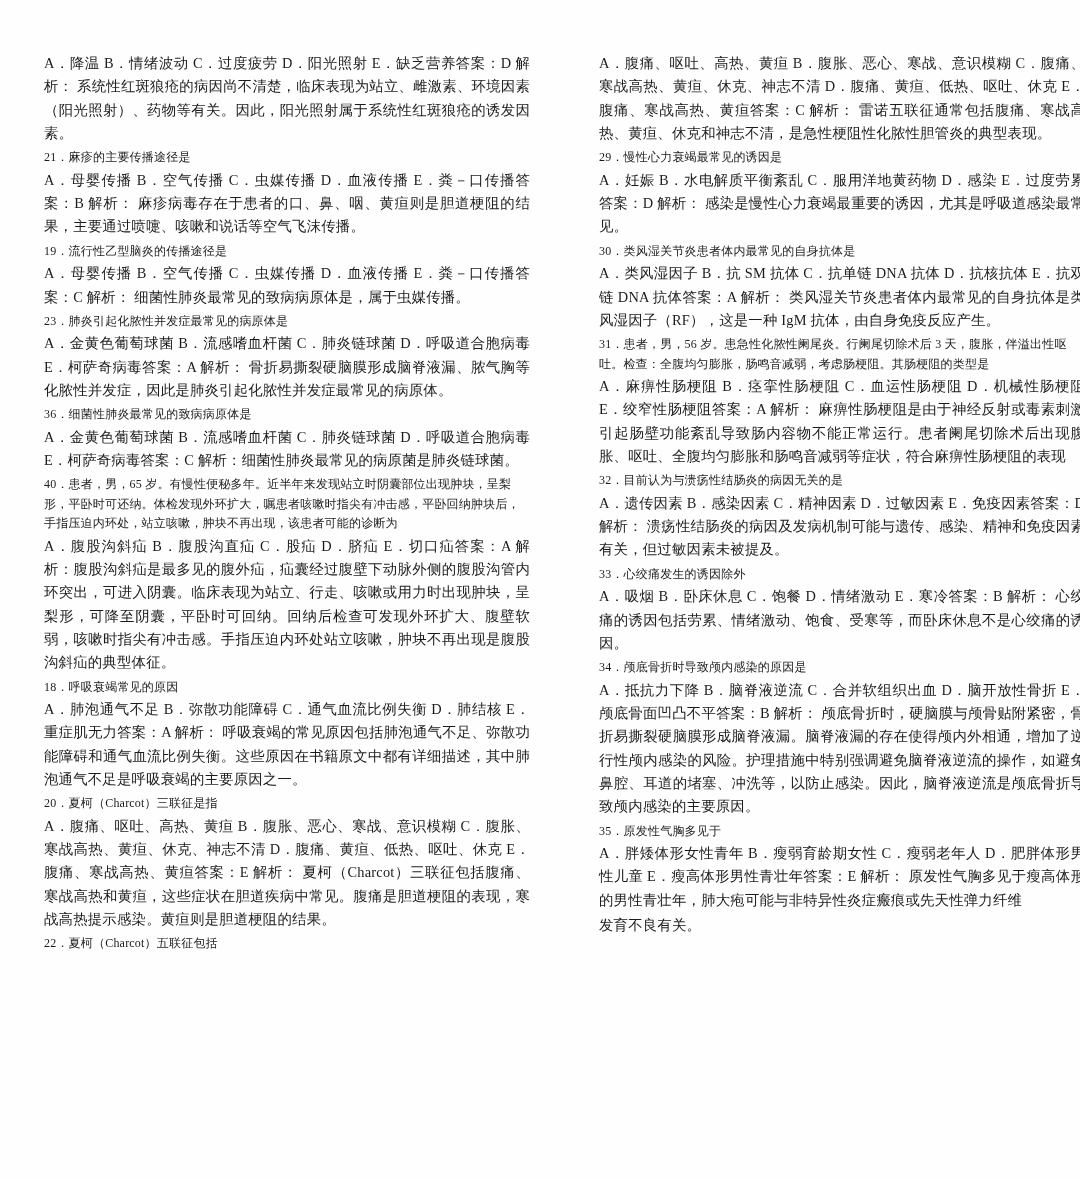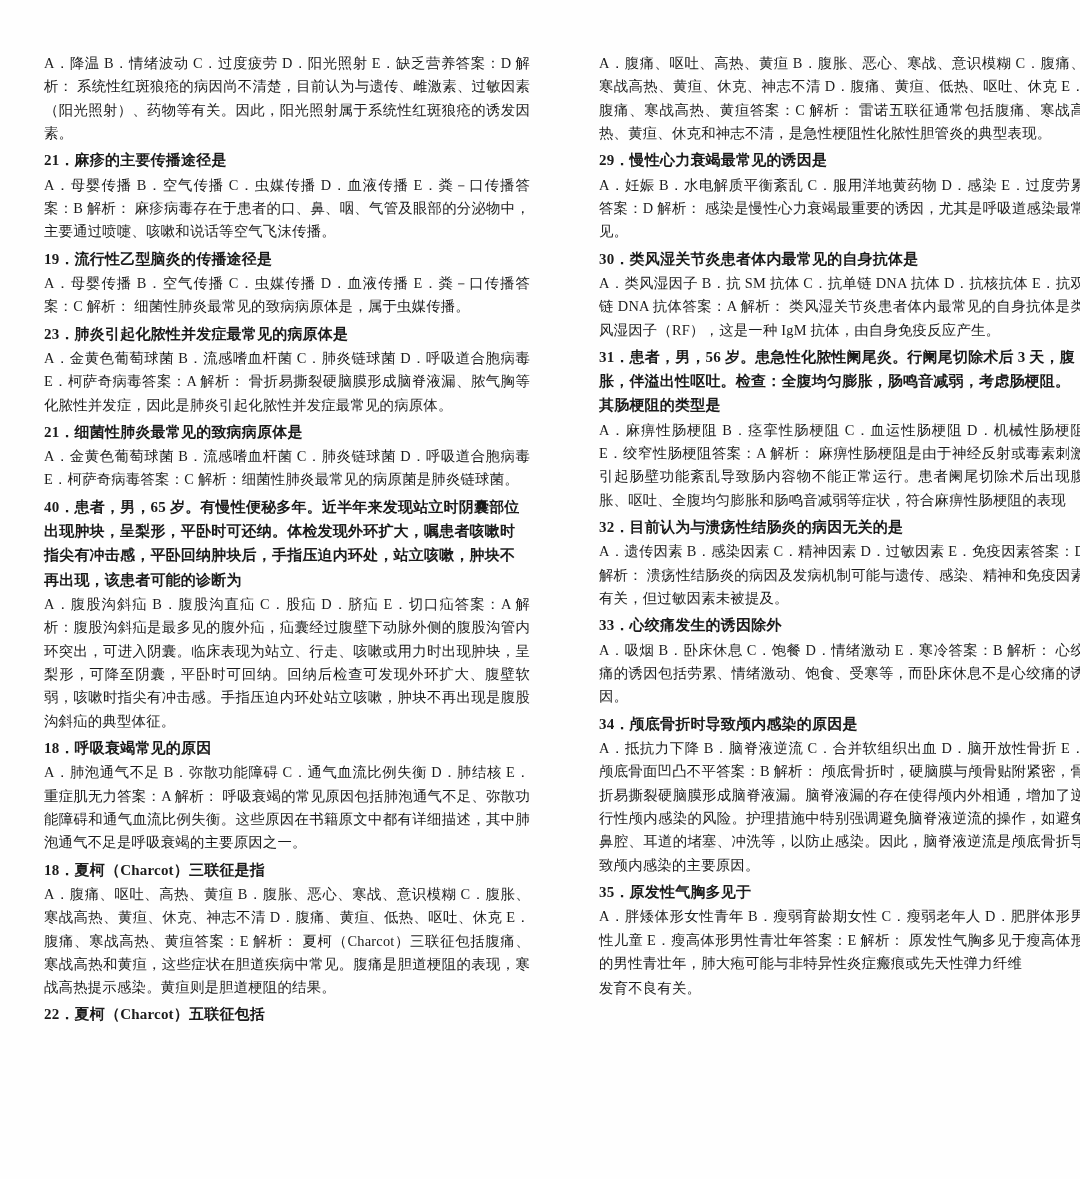--- a/index.html
+++ b/index.html
@@ -39,51 +39,51 @@
   .blk {
     margin: 0 0 2px 0;
     font-size: 14.4px;
     line-height: 1.62;
     text-align: justify;
     text-justify: inter-ideograph;
     letter-spacing: 0.2px;
     word-break: break-all;
   }
   .q {
-    font-weight: bold;
-    font-size: 15px;
+    font-weight: normal;
+    font-size: 12px;
     line-height: 1.62;
     margin: 3px 0 1px 0;
     letter-spacing: 0.2px;
   }
   .tiny-last {
     overflow: hidden;
   }
 </style>
 </head>
 <body>
 
 <div class="page">
   <div class="columns">
 
     <div class="col">
-      <p class="blk">A．降温 B．情绪波动 C．过度疲劳 D．阳光照射 E．缺乏营养答案：D 解析： 系统性红斑狼疮的病因尚不清楚，目前认为与遗传、雌激素、过敏因素（阳光照射）、药物等有关。因此，阳光照射属于系统性红斑狼疮的诱发因素。</p>
+      <p class="blk">A．降温 B．情绪波动 C．过度疲劳 D．阳光照射 E．缺乏营养答案：D 解析： 系统性红斑狼疮的病因尚不清楚，临床表现为站立、雌激素、环境因素（阳光照射）、药物等有关。因此，阳光照射属于系统性红斑狼疮的诱发因素。</p>
       <p class="q">21．麻疹的主要传播途径是</p>
-      <p class="blk">A．母婴传播 B．空气传播 C．虫媒传播 D．血液传播 E．粪－口传播答案：B 解析： 麻疹病毒存在于患者的口、鼻、咽、气管及眼部的分泌物中，主要通过喷嚏、咳嗽和说话等空气飞沫传播。</p>
+      <p class="blk">A．母婴传播 B．空气传播 C．虫媒传播 D．血液传播 E．粪－口传播答案：B 解析： 麻疹病毒存在于患者的口、鼻、咽、黄疸则是胆道梗阻的结果，主要通过喷嚏、咳嗽和说话等空气飞沫传播。</p>
       <p class="q">19．流行性乙型脑炎的传播途径是</p>
       <p class="blk">A．母婴传播 B．空气传播 C．虫媒传播 D．血液传播 E．粪－口传播答案：C 解析： 细菌性肺炎最常见的致病病原体是，属于虫媒传播。</p>
       <p class="q">23．肺炎引起化脓性并发症最常见的病原体是</p>
       <p class="blk">A．金黄色葡萄球菌 B．流感嗜血杆菌 C．肺炎链球菌 D．呼吸道合胞病毒 E．柯萨奇病毒答案：A 解析： 骨折易撕裂硬脑膜形成脑脊液漏、脓气胸等化脓性并发症，因此是肺炎引起化脓性并发症最常见的病原体。</p>
-      <p class="q">21．细菌性肺炎最常见的致病病原体是</p>
+      <p class="q">36．细菌性肺炎最常见的致病病原体是</p>
       <p class="blk">A．金黄色葡萄球菌 B．流感嗜血杆菌 C．肺炎链球菌 D．呼吸道合胞病毒 E．柯萨奇病毒答案：C 解析：细菌性肺炎最常见的病原菌是肺炎链球菌。</p>
       <p class="q">40．患者，男，65 岁。有慢性便秘多年。近半年来发现站立时阴囊部位出现肿块，呈梨形，平卧时可还纳。体检发现外环扩大，嘱患者咳嗽时指尖有冲击感，平卧回纳肿块后，手指压迫内环处，站立咳嗽，肿块不再出现，该患者可能的诊断为</p>
       <p class="blk">A．腹股沟斜疝 B．腹股沟直疝 C．股疝 D．脐疝 E．切口疝答案：A 解析：腹股沟斜疝是最多见的腹外疝，疝囊经过腹壁下动脉外侧的腹股沟管内环突出，可进入阴囊。临床表现为站立、行走、咳嗽或用力时出现肿块，呈梨形，可降至阴囊，平卧时可回纳。回纳后检查可发现外环扩大、腹壁软弱，咳嗽时指尖有冲击感。手指压迫内环处站立咳嗽，肿块不再出现是腹股沟斜疝的典型体征。</p>
       <p class="q">18．呼吸衰竭常见的原因</p>
       <p class="blk">A．肺泡通气不足 B．弥散功能障碍 C．通气血流比例失衡 D．肺结核 E．重症肌无力答案：A 解析： 呼吸衰竭的常见原因包括肺泡通气不足、弥散功能障碍和通气血流比例失衡。这些原因在书籍原文中都有详细描述，其中肺泡通气不足是呼吸衰竭的主要原因之一。</p>
-      <p class="q">18．夏柯（Charcot）三联征是指</p>
+      <p class="q">20．夏柯（Charcot）三联征是指</p>
       <p class="blk">A．腹痛、呕吐、高热、黄疸 B．腹胀、恶心、寒战、意识模糊 C．腹胀、寒战高热、黄疸、休克、神志不清 D．腹痛、黄疸、低热、呕吐、休克 E．腹痛、寒战高热、黄疸答案：E 解析： 夏柯（Charcot）三联征包括腹痛、寒战高热和黄疸，这些症状在胆道疾病中常见。腹痛是胆道梗阻的表现，寒战高热提示感染。黄疸则是胆道梗阻的结果。</p>
       <p class="q tiny-last">22．夏柯（Charcot）五联征包括</p>
     </div>
 
     <div class="divider"></div>
 
     <div class="col">
       <p class="blk">A．腹痛、呕吐、高热、黄疸 B．腹胀、恶心、寒战、意识模糊 C．腹痛、寒战高热、黄疸、休克、神志不清 D．腹痛、黄疸、低热、呕吐、休克 E．腹痛、寒战高热、黄疸答案：C 解析： 雷诺五联征通常包括腹痛、寒战高热、黄疸、休克和神志不清，是急性梗阻性化脓性胆管炎的典型表现。</p>
       <p class="q">29．慢性心力衰竭最常见的诱因是</p>
       <p class="blk">A．妊娠 B．水电解质平衡紊乱 C．服用洋地黄药物 D．感染 E．过度劳累答案：D 解析： 感染是慢性心力衰竭最重要的诱因，尤其是呼吸道感染最常见。</p>

